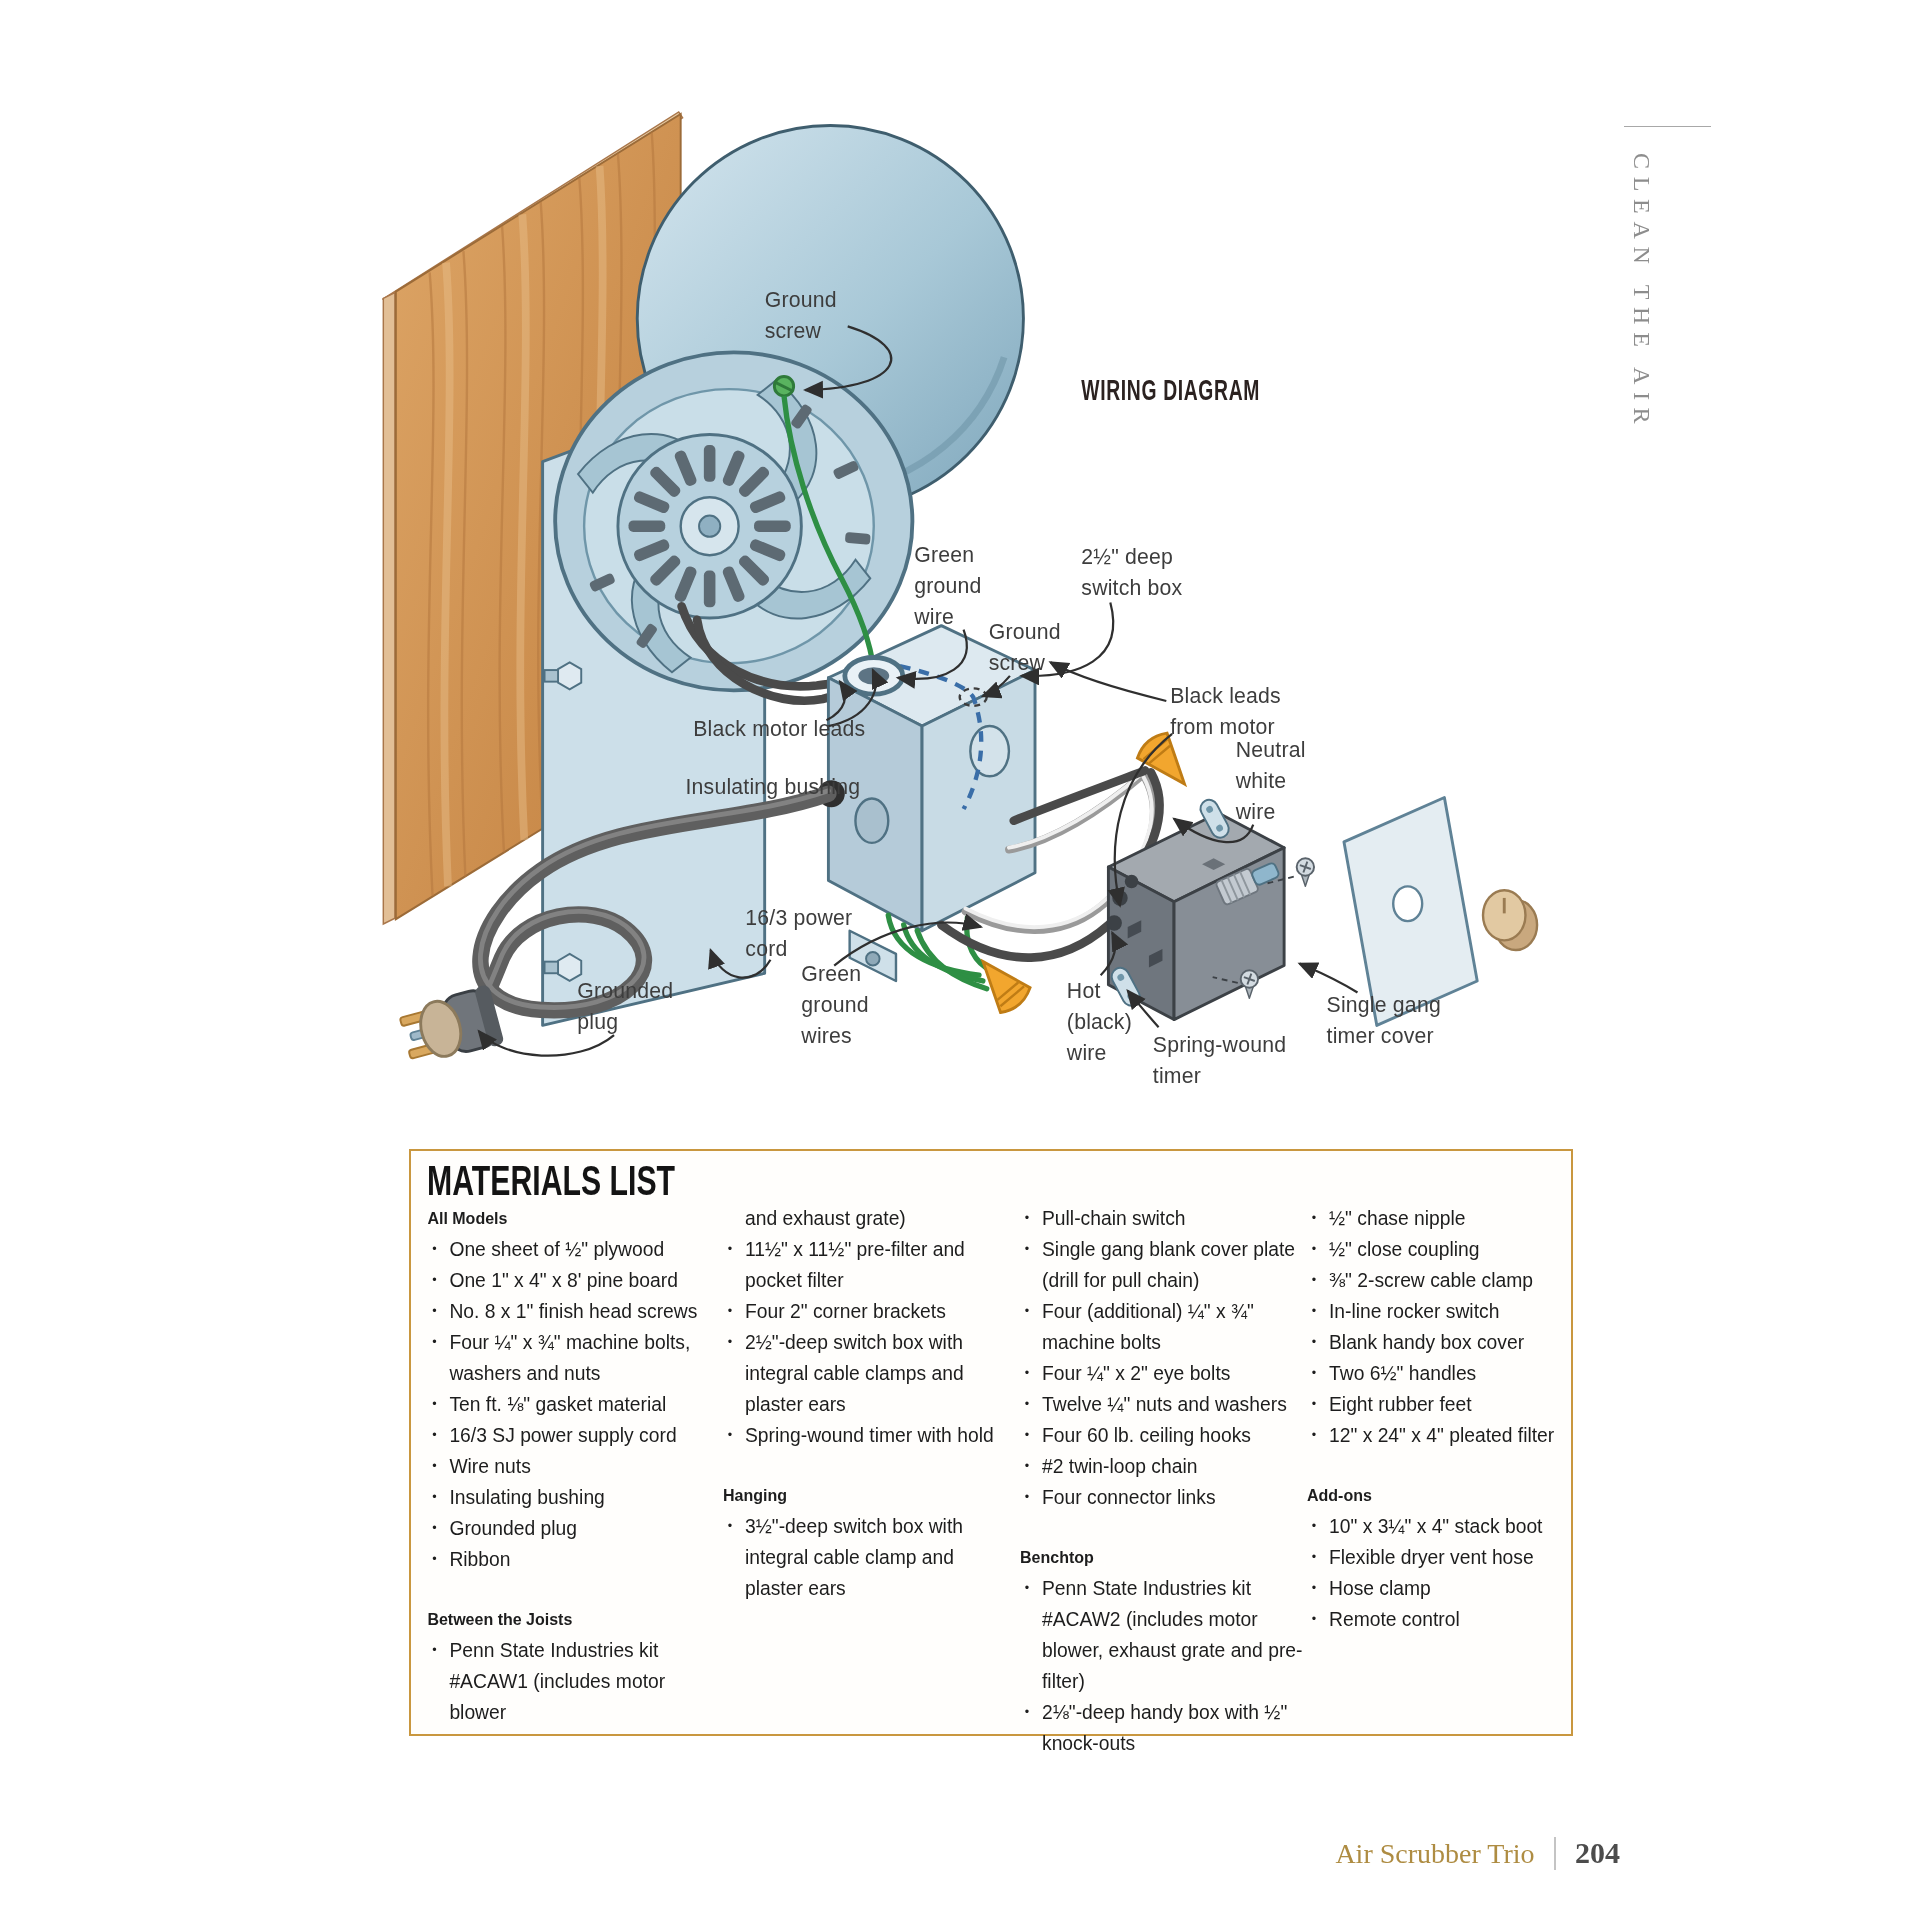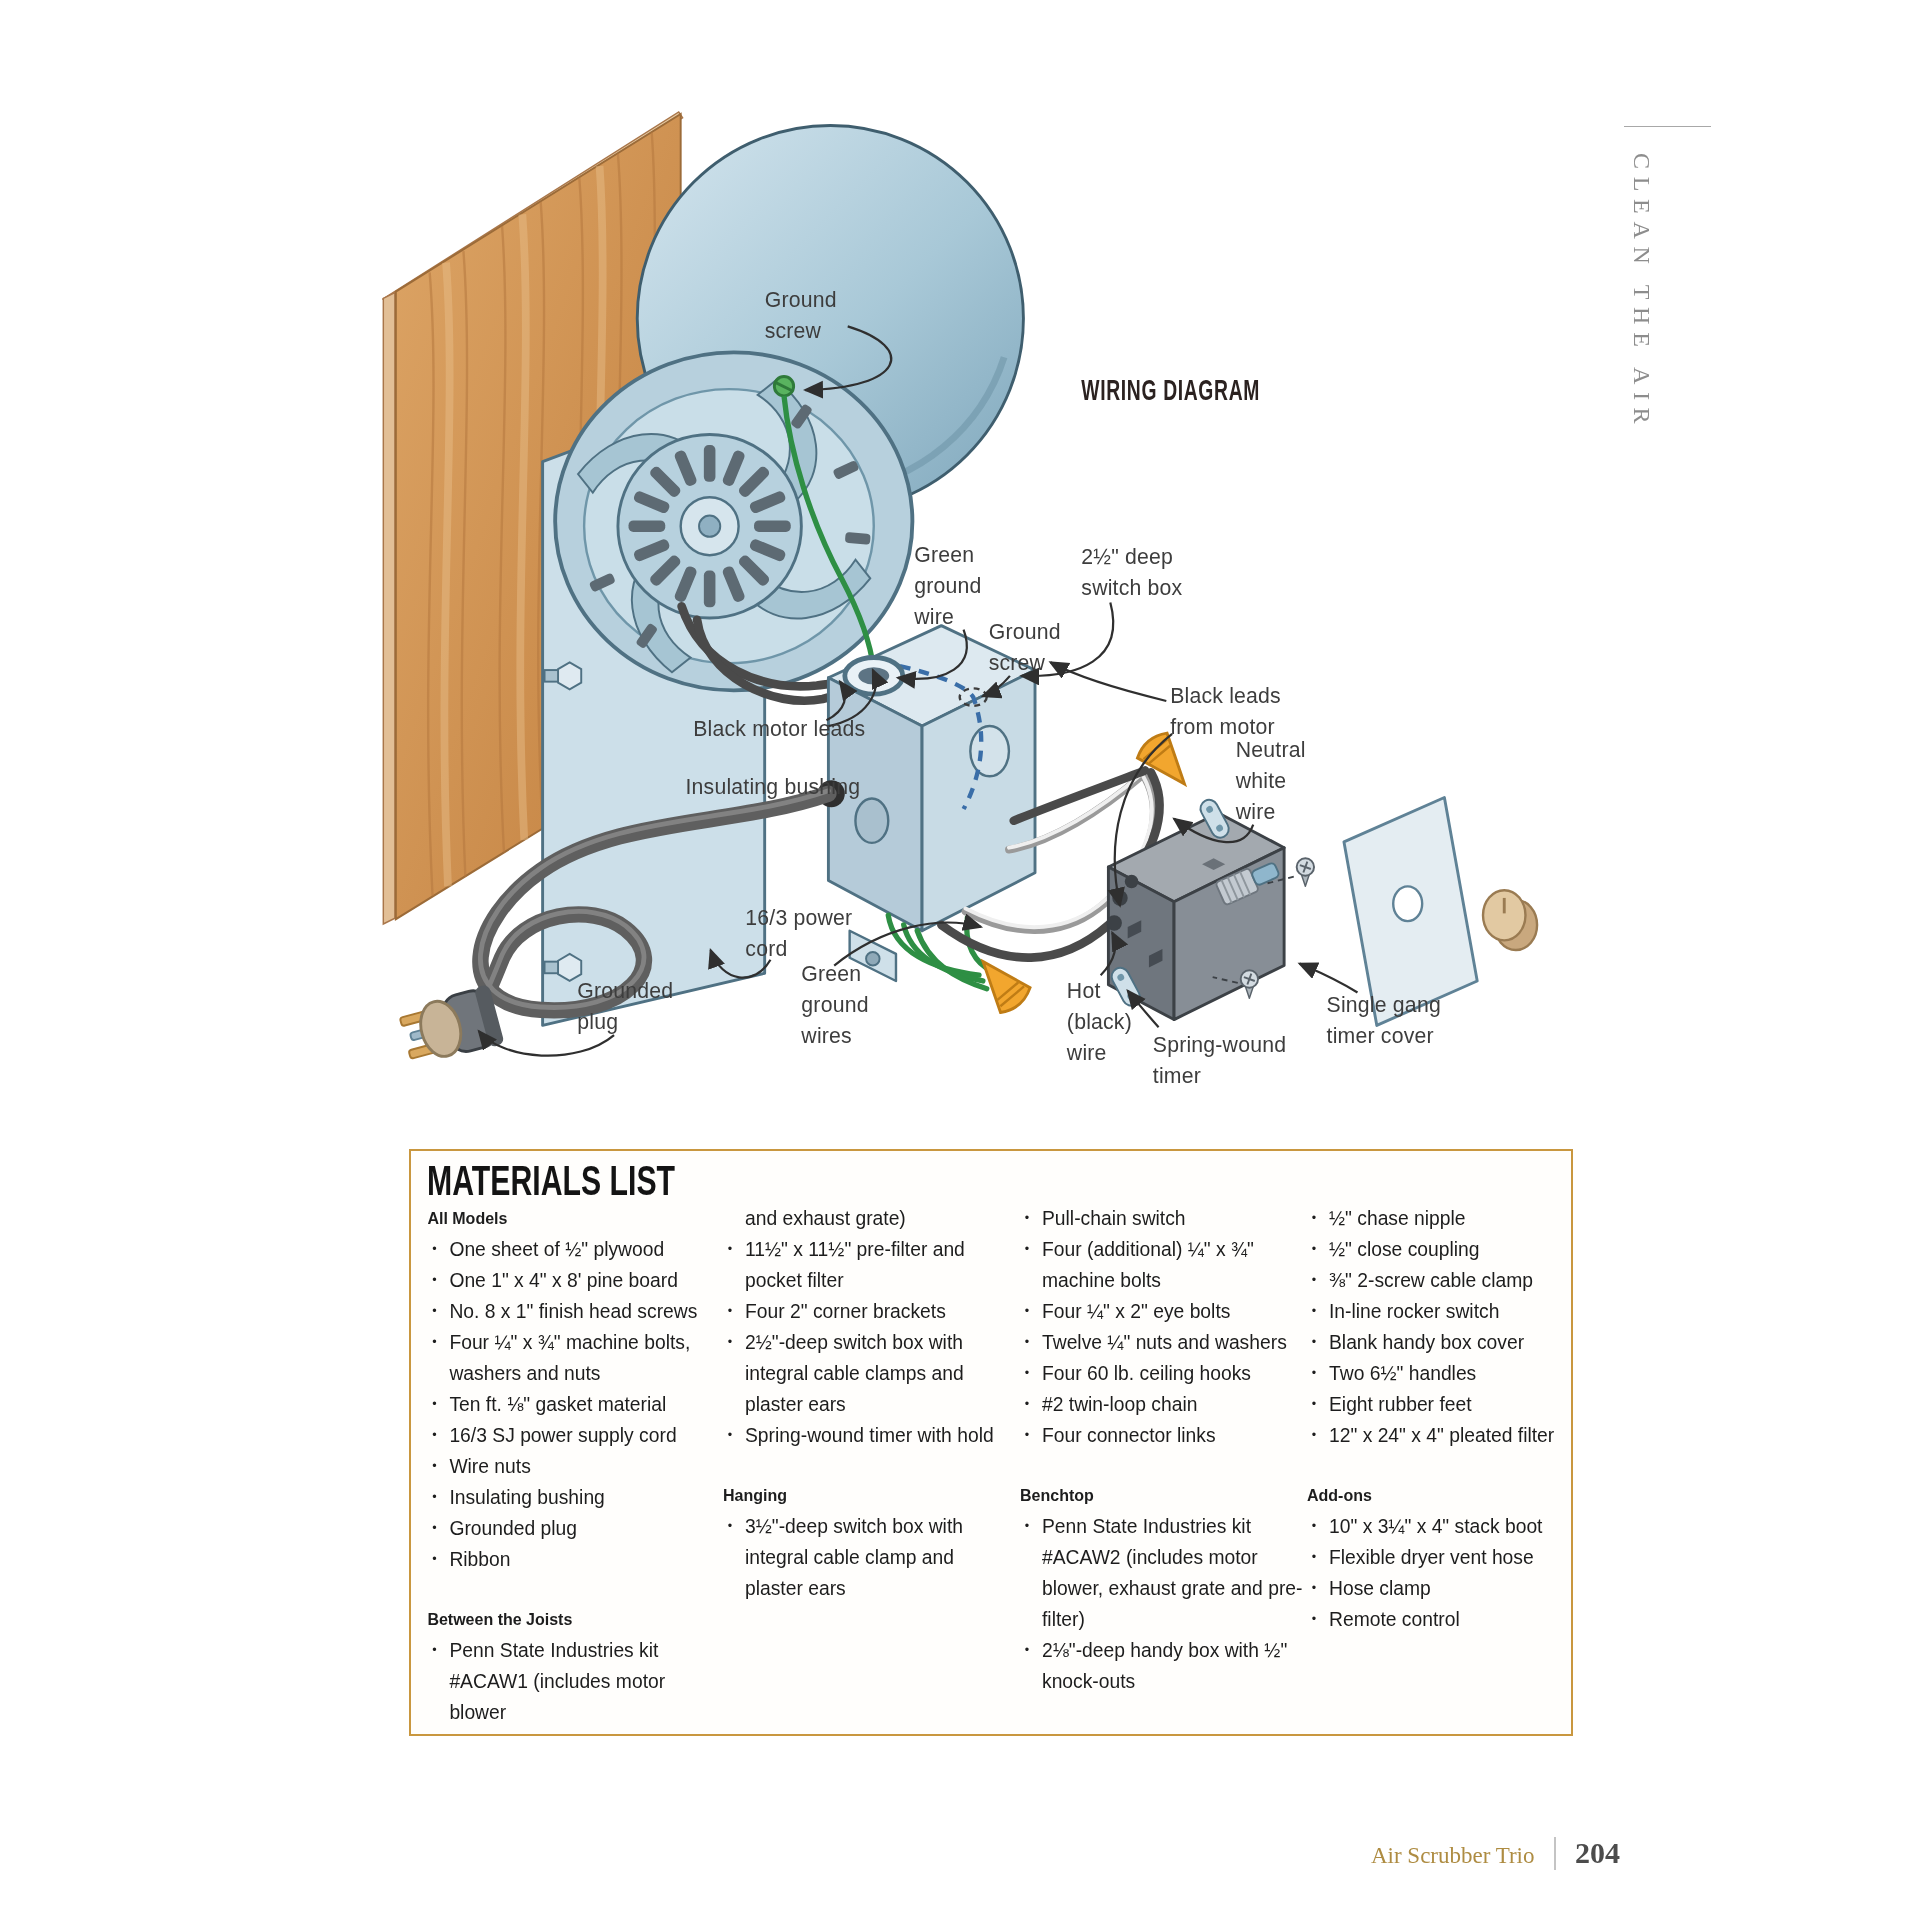--- a/index.html
+++ b/index.html
@@ -22,21 +22,21 @@
            transform:scaleX(.72);transform-origin:0 0;white-space:nowrap;letter-spacing:0;}
   .m-col{position:absolute;top:52px;font-size:19.3px;line-height:31px;color:#1d1d1d;}
   .mh{font-weight:bold;font-size:16px;}
   .mi{position:relative;padding-left:22px;}
   .mi::before{content:"\2022";position:absolute;left:4.8px;top:0;font-size:12.6px;color:#1d1d1d;}
   .mc{padding-left:22px;}
   .mg{height:29px;}
 
   
   .footer{position:absolute;top:1836px;right:311px;white-space:nowrap;}
-  .footer .ft{font-family:"Liberation Serif", serif;font-size:23px;color:#ae8c42;}
+  .footer .ft{font-family:"Liberation Serif", serif;font-size:28px;color:#ae8c42;}
   .footer .fd{display:inline-block;width:1.9px;height:33px;background:#c4c4c4;
               margin:0 19.3px -6.8px 19.3px;}
   .footer .fp{font-family:"Liberation Serif", serif;font-size:30px;font-weight:bold;color:#4c4c4c;}
 </style>
 </head>
 <body>
 
 <div class="page">
 
   <svg style="position:absolute;left:0;top:0" width="1931" height="1120" viewBox="0 0 2000 1160">
@@ -365,20 +365,21 @@
         <div class="mi">11½" x 11½" pre-filter and pocket filter</div>
         <div class="mi">Four 2" corner brackets</div>
         <div class="mi">2½"-deep switch box with integral cable clamps and plaster ears</div>
         <div class="mi">Spring-wound timer with hold</div>
         <div class="mg"></div>
         <div class="mh">Hanging</div>
         <div class="mi">3½"-deep switch box with integral cable clamp and plaster ears</div>
       </div>
     <div class="m-col" id="mcol2" style="left:609px;width:285px;">
         <div class="mi">Pull-chain switch</div>
+        <div class="mi">Single gang blank cover plate (drill for pull chain)</div>
         <div class="mi">Four (additional) ¼" x ¾" machine bolts</div>
         <div class="mi">Four ¼" x 2" eye bolts</div>
         <div class="mi">Twelve ¼" nuts and washers</div>
         <div class="mi">Four 60 lb. ceiling hooks</div>
         <div class="mi">#2 twin-loop chain</div>
         <div class="mi">Four connector links</div>
         <div class="mg"></div>
         <div class="mh">Benchtop</div>
         <div class="mi">Penn State Industries kit #ACAW2 (includes motor blower, exhaust grate and pre-filter)</div>
         <div class="mi">2⅛"-deep handy box with ½" knock-outs</div>

